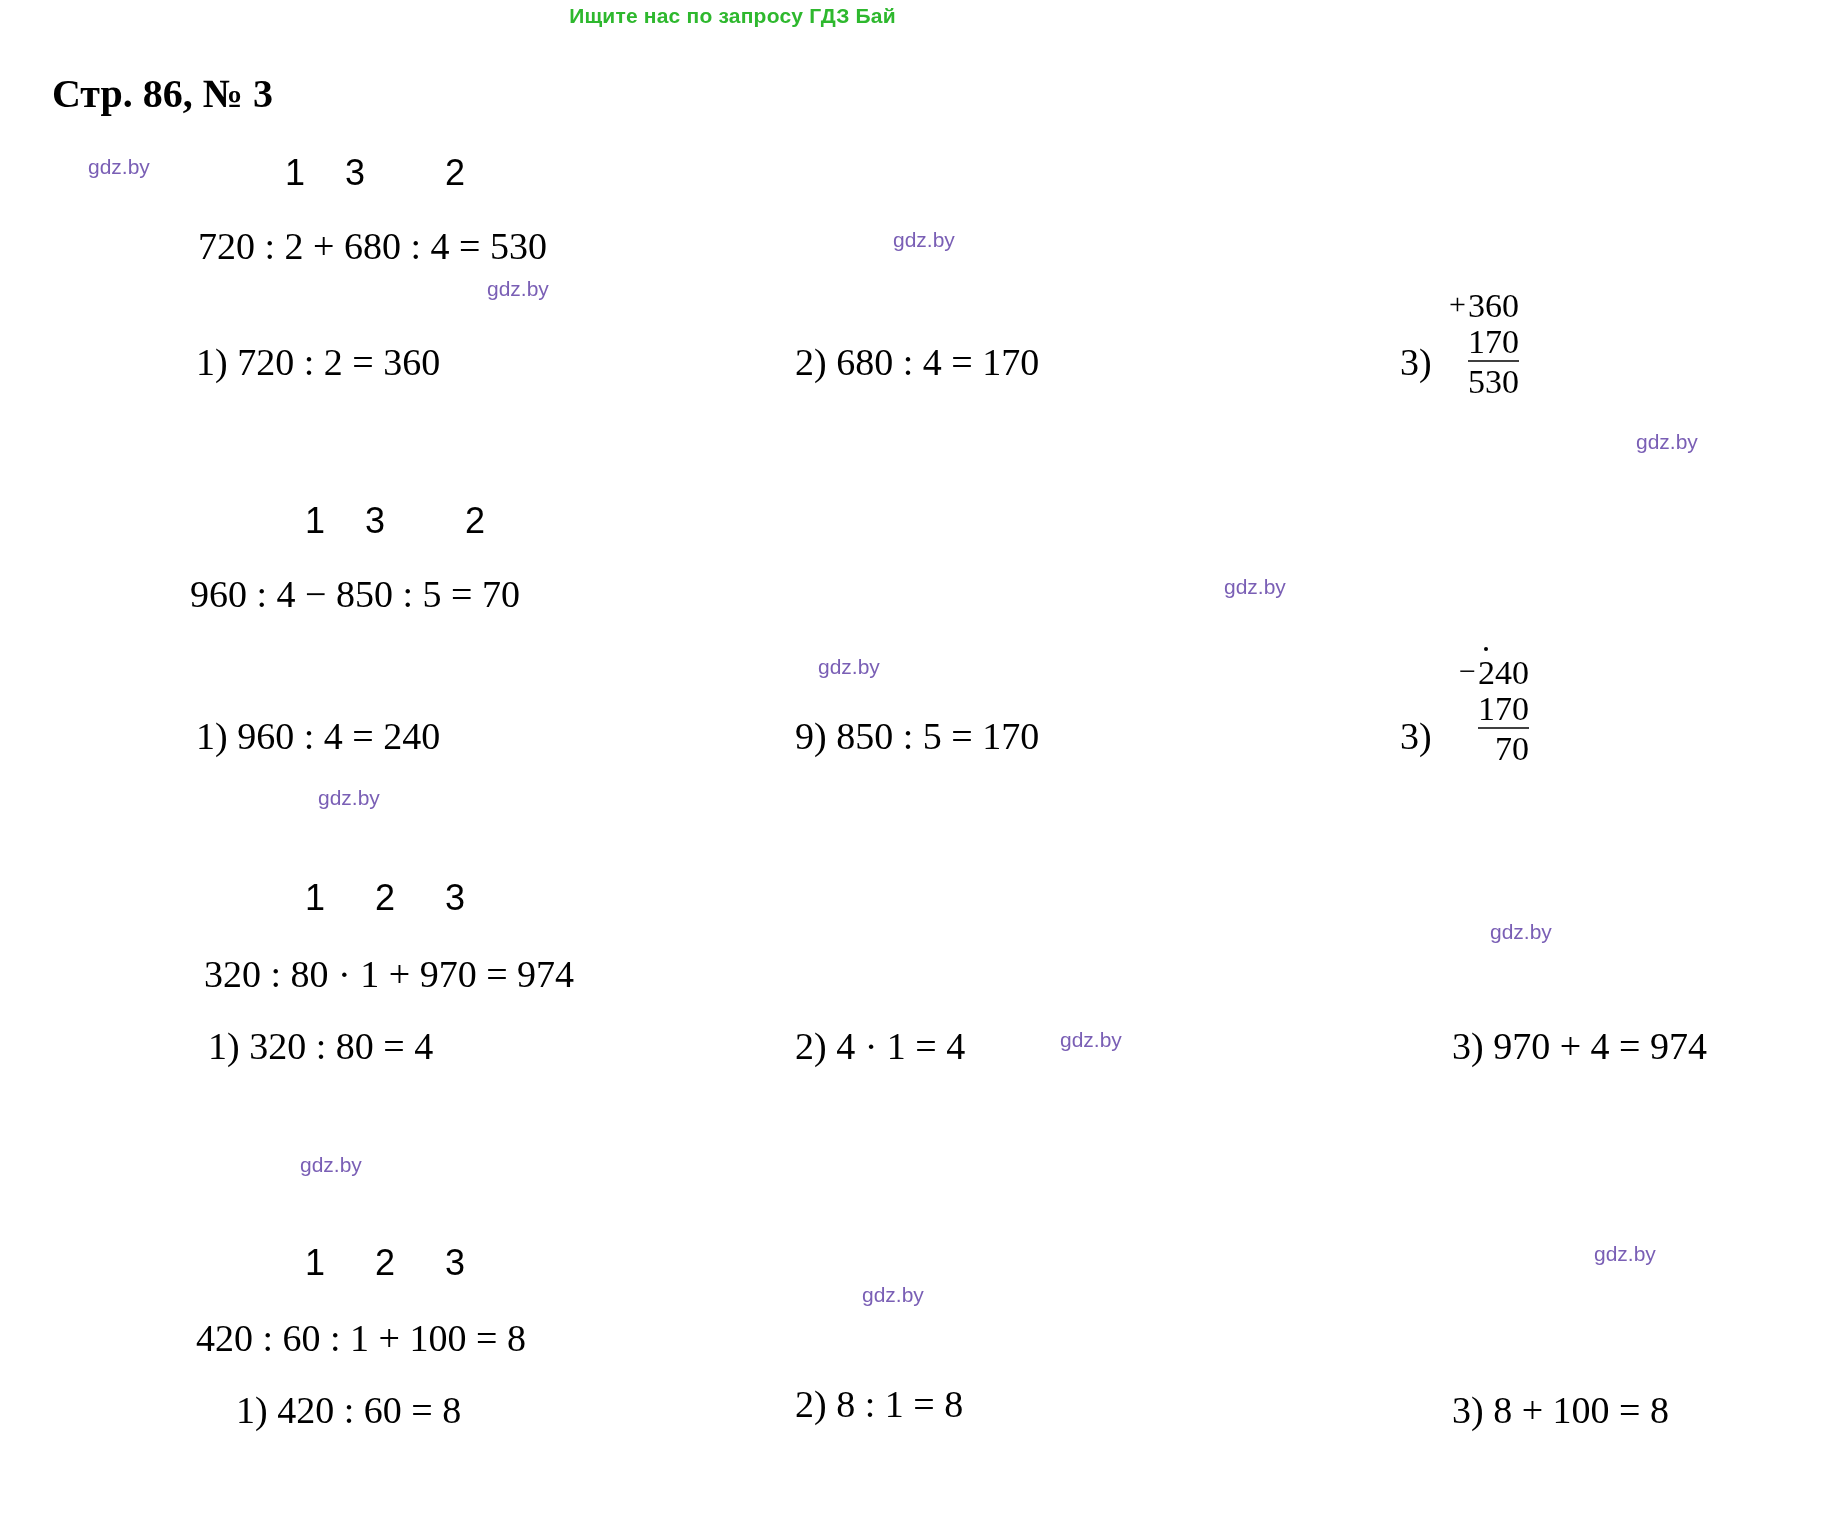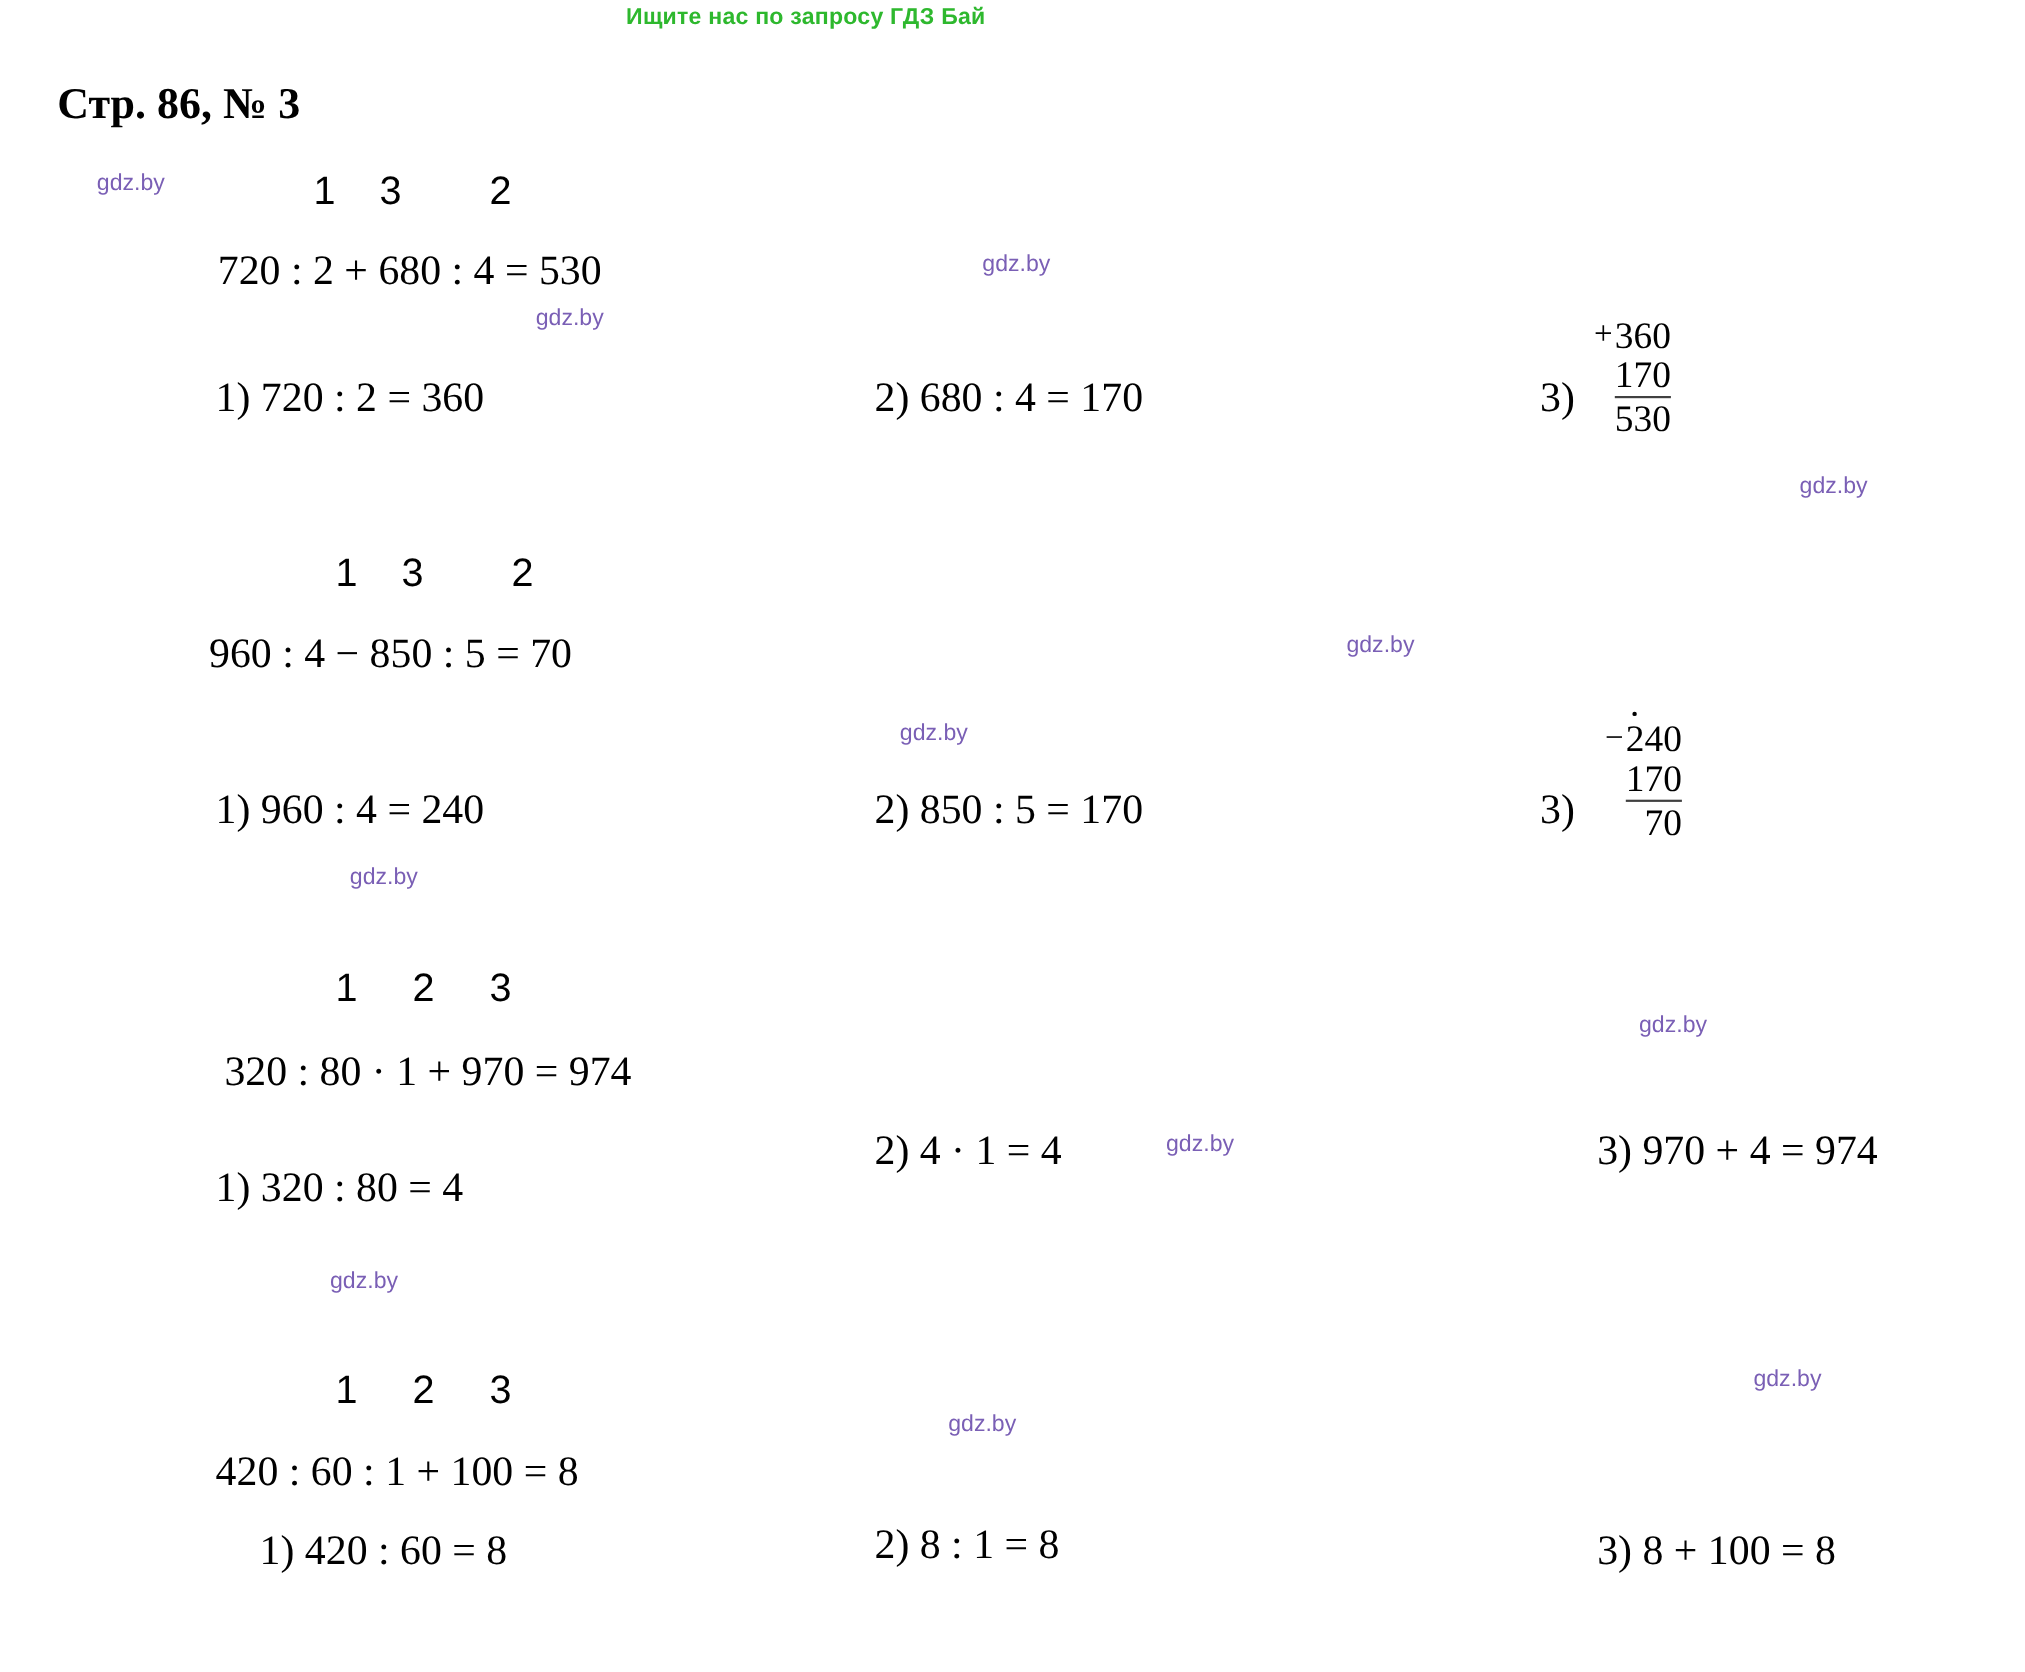--- a/index.html
+++ b/index.html
@@ -120,31 +120,31 @@
       <div class="step" style="left: 795px; top: 340px;">2) 680 : 4 = 170</div>
       <div class="step" style="left: 1400px; top: 340px;">3)</div>
       <div class="colsum" style="left: 1468px; top: 288px;">
         <div class="r1"><span class="sign">+</span><span>360</span></div>
         <div class="r2">170</div>
         <div class="r3">530</div>
       </div>
       <div class="order" style="left: 305px; top: 500px;">1    3        2</div>
       <div class="expr" style="left: 190px; top: 572px;">960 : 4 − 850 : 5 = 70</div>
       <div class="step" style="left: 196px; top: 714px;">1) 960 : 4 = 240</div>
-      <div class="step" style="left: 795px; top: 714px;">2) 850 : 5 = 170</div>
+      <div class="step" style="left: 795px; top: 714px;">9) 850 : 5 = 170</div>
       <div class="step" style="left: 1400px; top: 714px;">3)</div>
       <div class="colsum" style="left: 1478px; top: 655px;">
         <span class="dot" style="left: 6px; top: -8px;"></span>
         <div class="r1"><span class="sign">−</span><span>240</span></div>
         <div class="r2">170</div>
         <div class="r3">70</div>
       </div>
       <div class="order" style="left: 305px; top: 877px;">1     2     3</div>
       <div class="expr" style="left: 204px; top: 952px;">320 : 80 · 1 + 970 = 974</div>
-      <div class="step" style="left: 196px; top: 1024px; margin-top: 34px;">1) 320 : 80 = 4</div>
+      <div class="step" style="left: 208px; top: 1024px;">1) 320 : 80 = 4</div>
       <div class="step" style="left: 795px; top: 1024px;">2) 4 · 1 = 4</div>
       <div class="step" style="left: 1452px; top: 1024px;">3) 970 + 4 = 974</div>
       <div class="order" style="left: 305px; top: 1242px;">1     2     3</div>
       <div class="expr" style="left: 196px; top: 1316px;">420 : 60 : 1 + 100 = 8</div>
       <div class="step" style="left: 189px; top: 1388px; margin-left: 47px;">1) 420 : 60 = 8</div>
       <div class="step" style="left: 795px; top: 1382px;">2) 8 : 1 = 8</div>
       <div class="step" style="left: 1452px; top: 1388px;">3) 8 + 100 = 8</div>
     </div>
 
   <div id="watermarks">

